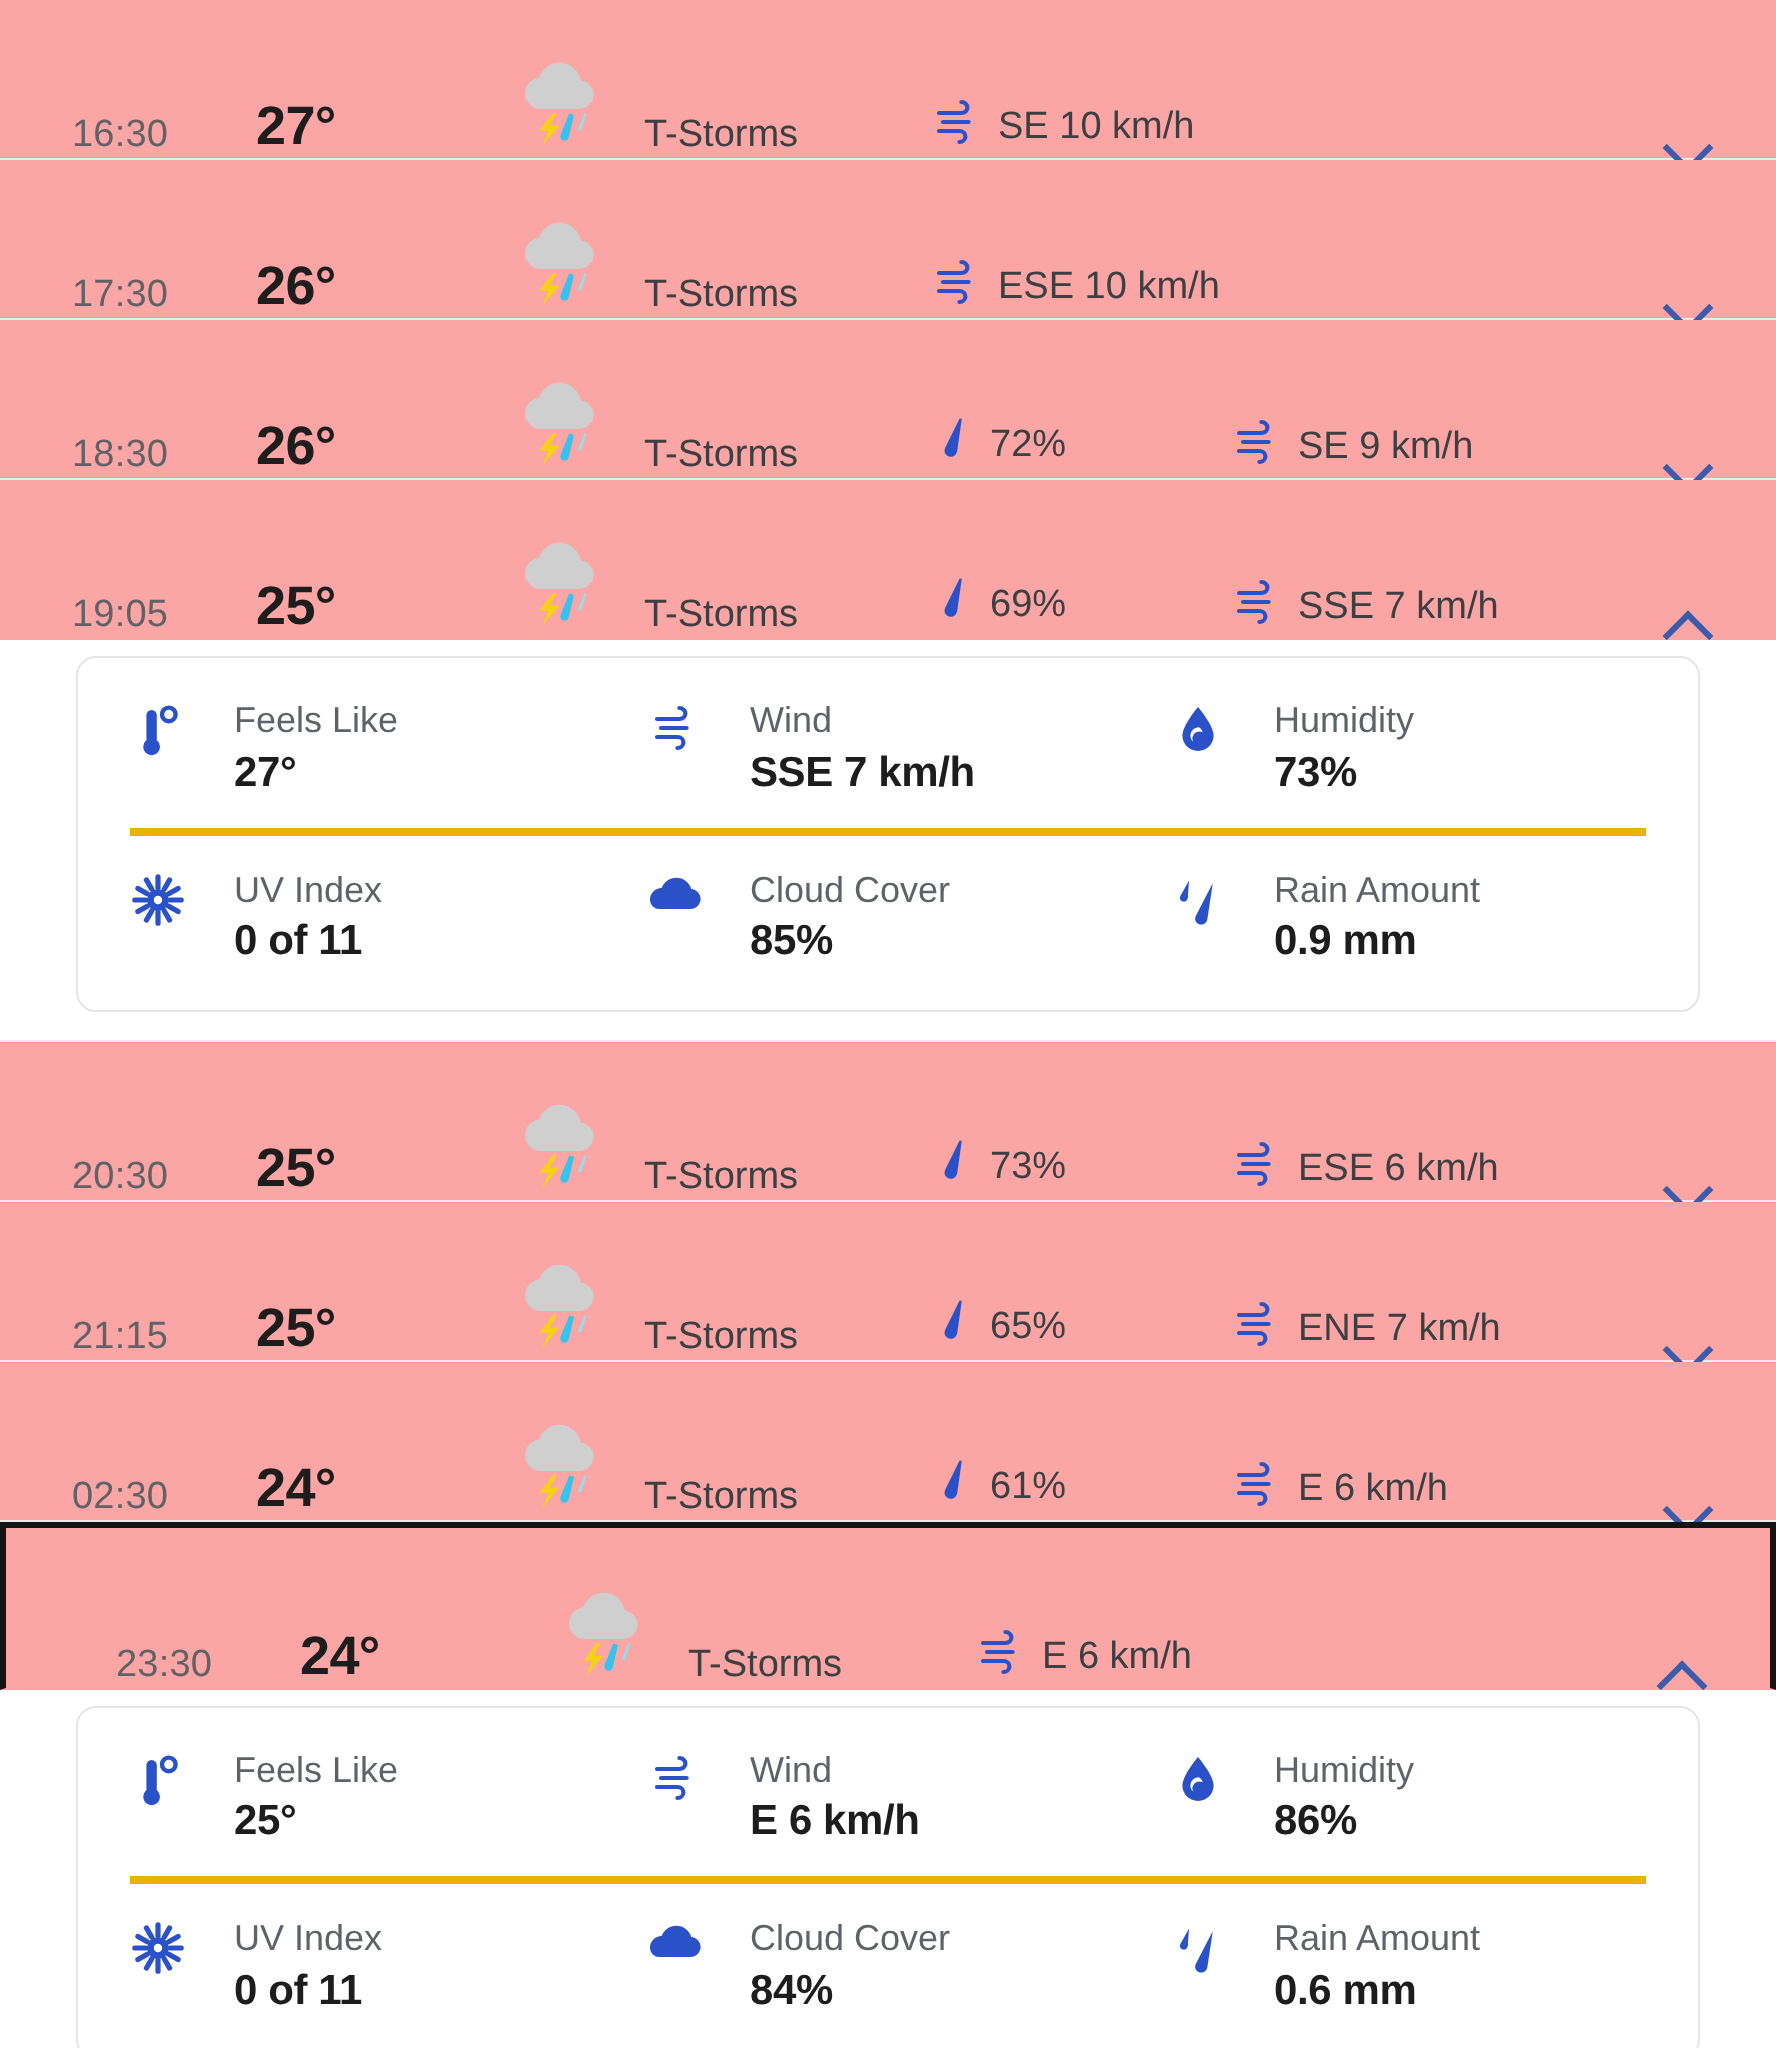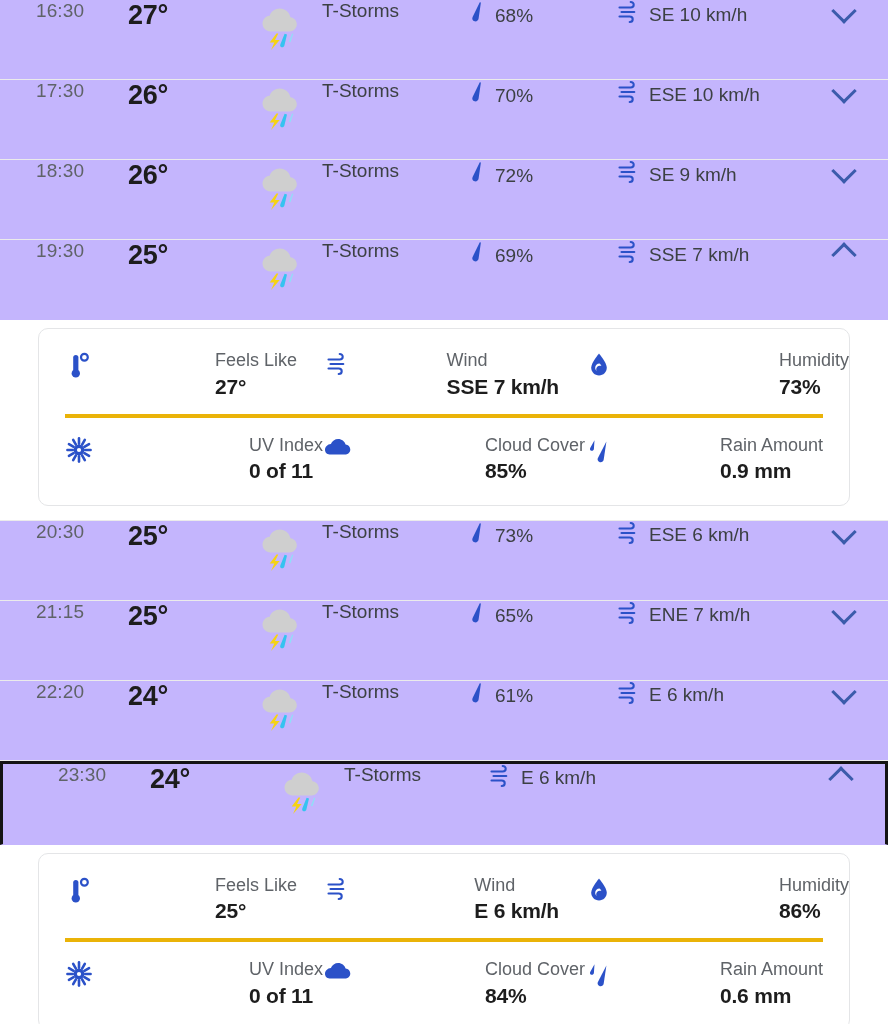--- a/index.html
+++ b/index.html
@@ -18,23 +18,23 @@
   }
 
   .forecast-list {
     width: 888px;
   }
 
   
   .hour-row {
     position: relative;
     display: flex;
-    align-items: flex-start;
+    align-items: flex-end;
     height: 80px;
-    background: #c4b5fd;
+    background: #fca5a5;
     border-bottom: 1px solid #ebebeb;
     padding: 0 0 0 0;
   }
   .hour-row.focused {
     border: 3px solid #141414;
     border-bottom: 3px solid #141414;
     height: 84px;
     padding-left: 19px;
   }
   .hour-row.no-divider { border-bottom: 1px solid transparent; }
@@ -134,23 +134,22 @@
     display: flex;
   }
   .detail-grid + .detail-grid {
     border-top: 4px solid #eab308;
     margin: 0 26px;
   }
   .detail-cell {
     flex: 1;
     display: flex;
     align-items: flex-start;
-    gap: 12px;
+    gap: 24px;
     padding: 16px 0 14px 0;
-    justify-content: space-between;
   }
   .detail-grid:first-child .detail-cell { padding-left: 26px; }
   .detail-grid + .detail-grid .detail-cell { padding-left: 0; }
   .detail-grid + .detail-grid .detail-cell:first-child { padding-left: 0; }
   .dc-ico {
     width: 28px;
     min-width: 28px;
     display: flex;
     justify-content: center;
     padding-top: 3px;
@@ -187,106 +186,94 @@
     <div class="col-temp">27°</div>
     <div class="col-icon">
         <svg class="storm-ico" width="56" height="56" viewBox="0 0 56 56" aria-hidden="true">
     <path d="M18.5 31.5c-4.4 0-8-3.5-8-7.9 0-4.1 3.1-7.5 7.1-7.9 1.4-4.3 5.5-7.3 10.2-7.3 5.3 0 9.7 3.8 10.6 8.8 3.6.4 6.4 3.4 6.4 7.1 0 4-3.3 7.2-7.3 7.2z" fill="#cfcfcf"></path>
     <path d="M24.5 33.5l-6.8 8.9h4.6l-3.2 7.6 8.6-10.1h-4.7l3.3-6.4z" fill="#f5d313"></path>
     <path d="M32.6 33.8l-4.3 10.6c-.5 1.3.2 2.6 1.4 2.9 1.2.3 2.4-.5 2.7-1.8l2.6-11.1z" fill="#35c3f0"></path>
     <path d="M40.2 33.6l-3.3 8.1 1.6.5 2.7-8.3z" fill="#8fe0f7"></path>
   </svg>
       </div>
     <div class="col-cond">T-Storms</div>
+    <div class="col-wind">
+      <span><svg width="24" height="24" viewBox="0 0 24 24" aria-hidden="true">
+    <g fill="none" stroke="#2b51c8" stroke-width="2.1" stroke-linecap="round">
+      <path d="M3.5 7.5h11.2c1.7 0 3-1.2 3-2.7S16.4 2 14.7 2"></path>
+      <path d="M5.5 12h12.8"></path>
+      <path d="M3.5 16.5h10.2c1.7 0 3 1.2 3 2.7S15.4 22 13.7 22"></path>
+    </g>
+  </svg></span>
+      <span>SE 10 km/h</span>
+    </div>
+    <div class="col-chevron">
+        <span class="chev"></span>
+      </div>
+  </div>
+  <div class="hour-row">
+    <div class="col-time">17:30</div>
+    <div class="col-temp">26°</div>
+    <div class="col-icon">
+        <svg class="storm-ico" width="56" height="56" viewBox="0 0 56 56" aria-hidden="true">
+    <path d="M18.5 31.5c-4.4 0-8-3.5-8-7.9 0-4.1 3.1-7.5 7.1-7.9 1.4-4.3 5.5-7.3 10.2-7.3 5.3 0 9.7 3.8 10.6 8.8 3.6.4 6.4 3.4 6.4 7.1 0 4-3.3 7.2-7.3 7.2z" fill="#cfcfcf"></path>
+    <path d="M24.5 33.5l-6.8 8.9h4.6l-3.2 7.6 8.6-10.1h-4.7l3.3-6.4z" fill="#f5d313"></path>
+    <path d="M32.6 33.8l-4.3 10.6c-.5 1.3.2 2.6 1.4 2.9 1.2.3 2.4-.5 2.7-1.8l2.6-11.1z" fill="#35c3f0"></path>
+    <path d="M40.2 33.6l-3.3 8.1 1.6.5 2.7-8.3z" fill="#8fe0f7"></path>
+  </svg>
+      </div>
+    <div class="col-cond">T-Storms</div>
+    <div class="col-wind">
+      <span><svg width="24" height="24" viewBox="0 0 24 24" aria-hidden="true">
+    <g fill="none" stroke="#2b51c8" stroke-width="2.1" stroke-linecap="round">
+      <path d="M3.5 7.5h11.2c1.7 0 3-1.2 3-2.7S16.4 2 14.7 2"></path>
+      <path d="M5.5 12h12.8"></path>
+      <path d="M3.5 16.5h10.2c1.7 0 3 1.2 3 2.7S15.4 22 13.7 22"></path>
+    </g>
+  </svg></span>
+      <span>ESE 10 km/h</span>
+    </div>
+    <div class="col-chevron">
+        <span class="chev"></span>
+      </div>
+  </div>
+  <div class="hour-row">
+    <div class="col-time">18:30</div>
+    <div class="col-temp">26°</div>
+    <div class="col-icon">
+        <svg class="storm-ico" width="56" height="56" viewBox="0 0 56 56" aria-hidden="true">
+    <path d="M18.5 31.5c-4.4 0-8-3.5-8-7.9 0-4.1 3.1-7.5 7.1-7.9 1.4-4.3 5.5-7.3 10.2-7.3 5.3 0 9.7 3.8 10.6 8.8 3.6.4 6.4 3.4 6.4 7.1 0 4-3.3 7.2-7.3 7.2z" fill="#cfcfcf"></path>
+    <path d="M24.5 33.5l-6.8 8.9h4.6l-3.2 7.6 8.6-10.1h-4.7l3.3-6.4z" fill="#f5d313"></path>
+    <path d="M32.6 33.8l-4.3 10.6c-.5 1.3.2 2.6 1.4 2.9 1.2.3 2.4-.5 2.7-1.8l2.6-11.1z" fill="#35c3f0"></path>
+    <path d="M40.2 33.6l-3.3 8.1 1.6.5 2.7-8.3z" fill="#8fe0f7"></path>
+  </svg>
+      </div>
+    <div class="col-cond">T-Storms</div>
     <div class="col-precip">
       <span><svg width="22" height="26" viewBox="0 0 22 26" aria-hidden="true">
     <path d="M13.8 2.2L6.6 16.9c-.9 1.9.1 3.9 2 4.4 1.9.5 3.7-.8 4-2.8l2.3-16.1z" fill="#2b51c8"></path>
   </svg></span>
-      <span>68%</span>
-    </div>
-    <div class="col-wind">
-      <span><svg width="24" height="24" viewBox="0 0 24 24" aria-hidden="true">
-    <g fill="none" stroke="#2b51c8" stroke-width="2.1" stroke-linecap="round">
-      <path d="M3.5 7.5h11.2c1.7 0 3-1.2 3-2.7S16.4 2 14.7 2"></path>
-      <path d="M5.5 12h12.8"></path>
-      <path d="M3.5 16.5h10.2c1.7 0 3 1.2 3 2.7S15.4 22 13.7 22"></path>
-    </g>
-  </svg></span>
-      <span>SE 10 km/h</span>
+      <span>72%</span>
+    </div>
+    <div class="col-wind">
+      <span><svg width="24" height="24" viewBox="0 0 24 24" aria-hidden="true">
+    <g fill="none" stroke="#2b51c8" stroke-width="2.1" stroke-linecap="round">
+      <path d="M3.5 7.5h11.2c1.7 0 3-1.2 3-2.7S16.4 2 14.7 2"></path>
+      <path d="M5.5 12h12.8"></path>
+      <path d="M3.5 16.5h10.2c1.7 0 3 1.2 3 2.7S15.4 22 13.7 22"></path>
+    </g>
+  </svg></span>
+      <span>SE 9 km/h</span>
     </div>
     <div class="col-chevron">
         <span class="chev"></span>
       </div>
   </div>
-  <div class="hour-row">
-    <div class="col-time">17:30</div>
-    <div class="col-temp">26°</div>
-    <div class="col-icon">
-        <svg class="storm-ico" width="56" height="56" viewBox="0 0 56 56" aria-hidden="true">
-    <path d="M18.5 31.5c-4.4 0-8-3.5-8-7.9 0-4.1 3.1-7.5 7.1-7.9 1.4-4.3 5.5-7.3 10.2-7.3 5.3 0 9.7 3.8 10.6 8.8 3.6.4 6.4 3.4 6.4 7.1 0 4-3.3 7.2-7.3 7.2z" fill="#cfcfcf"></path>
-    <path d="M24.5 33.5l-6.8 8.9h4.6l-3.2 7.6 8.6-10.1h-4.7l3.3-6.4z" fill="#f5d313"></path>
-    <path d="M32.6 33.8l-4.3 10.6c-.5 1.3.2 2.6 1.4 2.9 1.2.3 2.4-.5 2.7-1.8l2.6-11.1z" fill="#35c3f0"></path>
-    <path d="M40.2 33.6l-3.3 8.1 1.6.5 2.7-8.3z" fill="#8fe0f7"></path>
-  </svg>
-      </div>
-    <div class="col-cond">T-Storms</div>
-    <div class="col-precip">
-      <span><svg width="22" height="26" viewBox="0 0 22 26" aria-hidden="true">
-    <path d="M13.8 2.2L6.6 16.9c-.9 1.9.1 3.9 2 4.4 1.9.5 3.7-.8 4-2.8l2.3-16.1z" fill="#2b51c8"></path>
-  </svg></span>
-      <span>70%</span>
-    </div>
-    <div class="col-wind">
-      <span><svg width="24" height="24" viewBox="0 0 24 24" aria-hidden="true">
-    <g fill="none" stroke="#2b51c8" stroke-width="2.1" stroke-linecap="round">
-      <path d="M3.5 7.5h11.2c1.7 0 3-1.2 3-2.7S16.4 2 14.7 2"></path>
-      <path d="M5.5 12h12.8"></path>
-      <path d="M3.5 16.5h10.2c1.7 0 3 1.2 3 2.7S15.4 22 13.7 22"></path>
-    </g>
-  </svg></span>
-      <span>ESE 10 km/h</span>
-    </div>
-    <div class="col-chevron">
-        <span class="chev"></span>
-      </div>
-  </div>
-  <div class="hour-row">
-    <div class="col-time">18:30</div>
-    <div class="col-temp">26°</div>
-    <div class="col-icon">
-        <svg class="storm-ico" width="56" height="56" viewBox="0 0 56 56" aria-hidden="true">
-    <path d="M18.5 31.5c-4.4 0-8-3.5-8-7.9 0-4.1 3.1-7.5 7.1-7.9 1.4-4.3 5.5-7.3 10.2-7.3 5.3 0 9.7 3.8 10.6 8.8 3.6.4 6.4 3.4 6.4 7.1 0 4-3.3 7.2-7.3 7.2z" fill="#cfcfcf"></path>
-    <path d="M24.5 33.5l-6.8 8.9h4.6l-3.2 7.6 8.6-10.1h-4.7l3.3-6.4z" fill="#f5d313"></path>
-    <path d="M32.6 33.8l-4.3 10.6c-.5 1.3.2 2.6 1.4 2.9 1.2.3 2.4-.5 2.7-1.8l2.6-11.1z" fill="#35c3f0"></path>
-    <path d="M40.2 33.6l-3.3 8.1 1.6.5 2.7-8.3z" fill="#8fe0f7"></path>
-  </svg>
-      </div>
-    <div class="col-cond">T-Storms</div>
-    <div class="col-precip">
-      <span><svg width="22" height="26" viewBox="0 0 22 26" aria-hidden="true">
-    <path d="M13.8 2.2L6.6 16.9c-.9 1.9.1 3.9 2 4.4 1.9.5 3.7-.8 4-2.8l2.3-16.1z" fill="#2b51c8"></path>
-  </svg></span>
-      <span>72%</span>
-    </div>
-    <div class="col-wind">
-      <span><svg width="24" height="24" viewBox="0 0 24 24" aria-hidden="true">
-    <g fill="none" stroke="#2b51c8" stroke-width="2.1" stroke-linecap="round">
-      <path d="M3.5 7.5h11.2c1.7 0 3-1.2 3-2.7S16.4 2 14.7 2"></path>
-      <path d="M5.5 12h12.8"></path>
-      <path d="M3.5 16.5h10.2c1.7 0 3 1.2 3 2.7S15.4 22 13.7 22"></path>
-    </g>
-  </svg></span>
-      <span>SE 9 km/h</span>
-    </div>
-    <div class="col-chevron">
-        <span class="chev"></span>
-      </div>
-  </div>
   <div class="hour-row no-divider">
-    <div class="col-time">19:30</div>
+    <div class="col-time">19:05</div>
     <div class="col-temp">25°</div>
     <div class="col-icon">
         <svg class="storm-ico" width="56" height="56" viewBox="0 0 56 56" aria-hidden="true">
     <path d="M18.5 31.5c-4.4 0-8-3.5-8-7.9 0-4.1 3.1-7.5 7.1-7.9 1.4-4.3 5.5-7.3 10.2-7.3 5.3 0 9.7 3.8 10.6 8.8 3.6.4 6.4 3.4 6.4 7.1 0 4-3.3 7.2-7.3 7.2z" fill="#cfcfcf"></path>
     <path d="M24.5 33.5l-6.8 8.9h4.6l-3.2 7.6 8.6-10.1h-4.7l3.3-6.4z" fill="#f5d313"></path>
     <path d="M32.6 33.8l-4.3 10.6c-.5 1.3.2 2.6 1.4 2.9 1.2.3 2.4-.5 2.7-1.8l2.6-11.1z" fill="#35c3f0"></path>
     <path d="M40.2 33.6l-3.3 8.1 1.6.5 2.7-8.3z" fill="#8fe0f7"></path>
   </svg>
       </div>
     <div class="col-cond">T-Storms</div>
@@ -465,21 +452,21 @@
       <path d="M3.5 16.5h10.2c1.7 0 3 1.2 3 2.7S15.4 22 13.7 22"></path>
     </g>
   </svg></span>
       <span>ENE 7 km/h</span>
     </div>
     <div class="col-chevron">
         <span class="chev"></span>
       </div>
   </div>
   <div class="hour-row">
-    <div class="col-time">22:20</div>
+    <div class="col-time">02:30</div>
     <div class="col-temp">24°</div>
     <div class="col-icon">
         <svg class="storm-ico" width="56" height="56" viewBox="0 0 56 56" aria-hidden="true">
     <path d="M18.5 31.5c-4.4 0-8-3.5-8-7.9 0-4.1 3.1-7.5 7.1-7.9 1.4-4.3 5.5-7.3 10.2-7.3 5.3 0 9.7 3.8 10.6 8.8 3.6.4 6.4 3.4 6.4 7.1 0 4-3.3 7.2-7.3 7.2z" fill="#cfcfcf"></path>
     <path d="M24.5 33.5l-6.8 8.9h4.6l-3.2 7.6 8.6-10.1h-4.7l3.3-6.4z" fill="#f5d313"></path>
     <path d="M32.6 33.8l-4.3 10.6c-.5 1.3.2 2.6 1.4 2.9 1.2.3 2.4-.5 2.7-1.8l2.6-11.1z" fill="#35c3f0"></path>
     <path d="M40.2 33.6l-3.3 8.1 1.6.5 2.7-8.3z" fill="#8fe0f7"></path>
   </svg>
       </div>
     <div class="col-cond">T-Storms</div>

